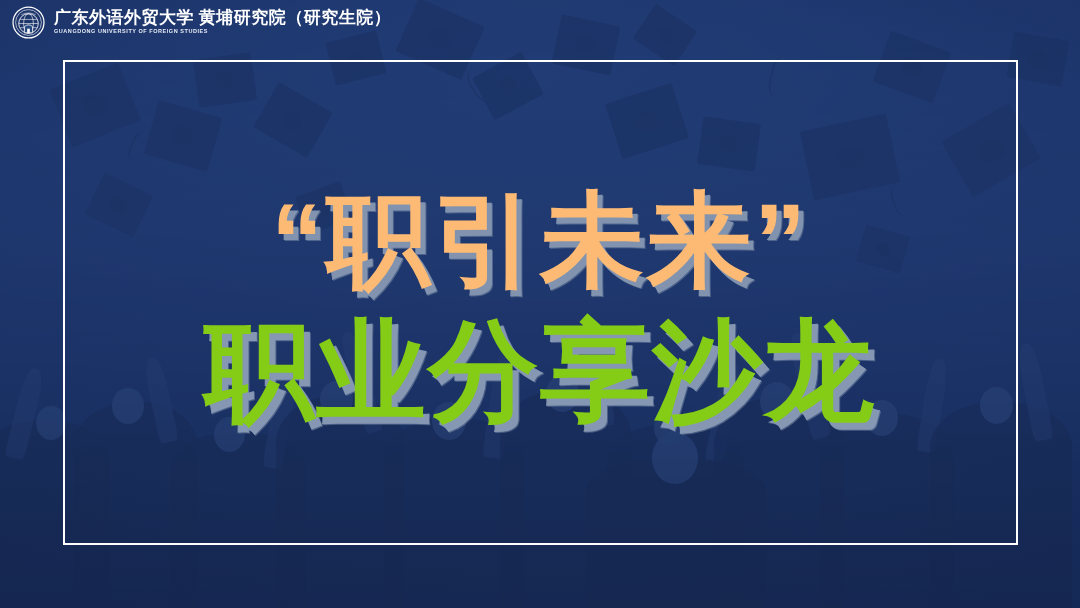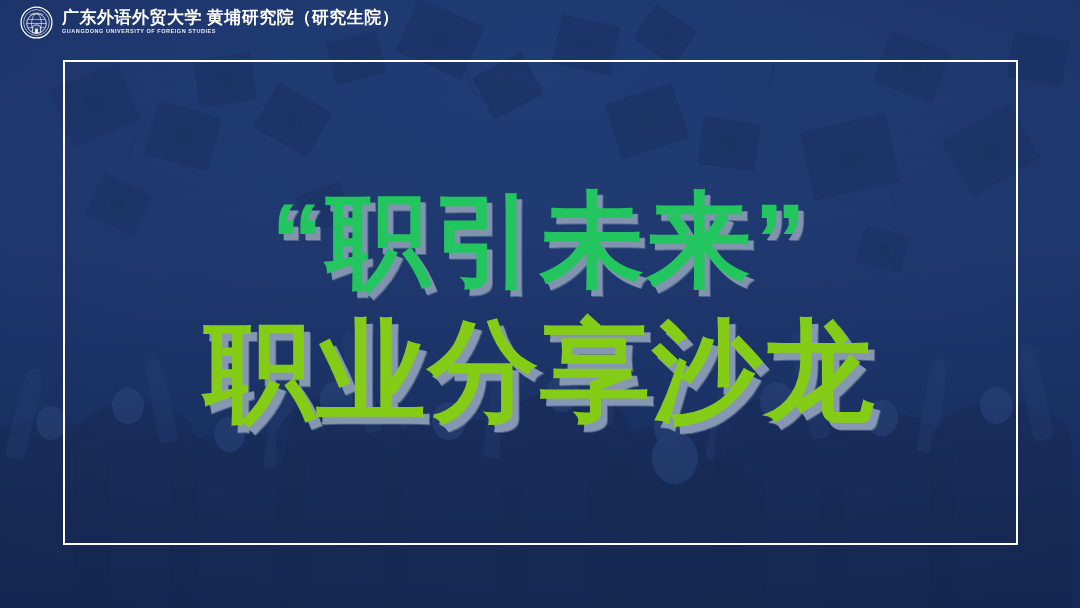--- a/index.html
+++ b/index.html
@@ -108,21 +108,21 @@
   }
 
   
   .header {
     position: absolute;
     left: 0;
     top: 0;
     height: 44px;
     display: flex;
     align-items: center;
-    padding-left: 20px;
+    padding-left: 12px;
     z-index: 8;
   }
   .seal {
     width: 33px;
     height: 33px;
     flex: 0 0 auto;
     margin-right: 9px;
   }
   .wordmark {
     display: flex;
@@ -173,21 +173,21 @@
     padding-top: 6px;
   }
   .title-line {
     font-family: "Liberation Sans", sans-serif;
     font-weight: 700;
     white-space: nowrap;
     line-height: 1;
   }
   .title-1 {
     font-size: 104px;
-    color: #22c55e;
+    color: #fdba74;
     letter-spacing: 3px;
     text-shadow:
        5px 6px 0 rgba(132,150,176,.95),
        6px 7px 0 rgba(120,138,166,.55);
     margin-bottom: 24px;
   }
   .title-2 {
     font-size: 110px;
     color: #84cc16;
     letter-spacing: 2px;

